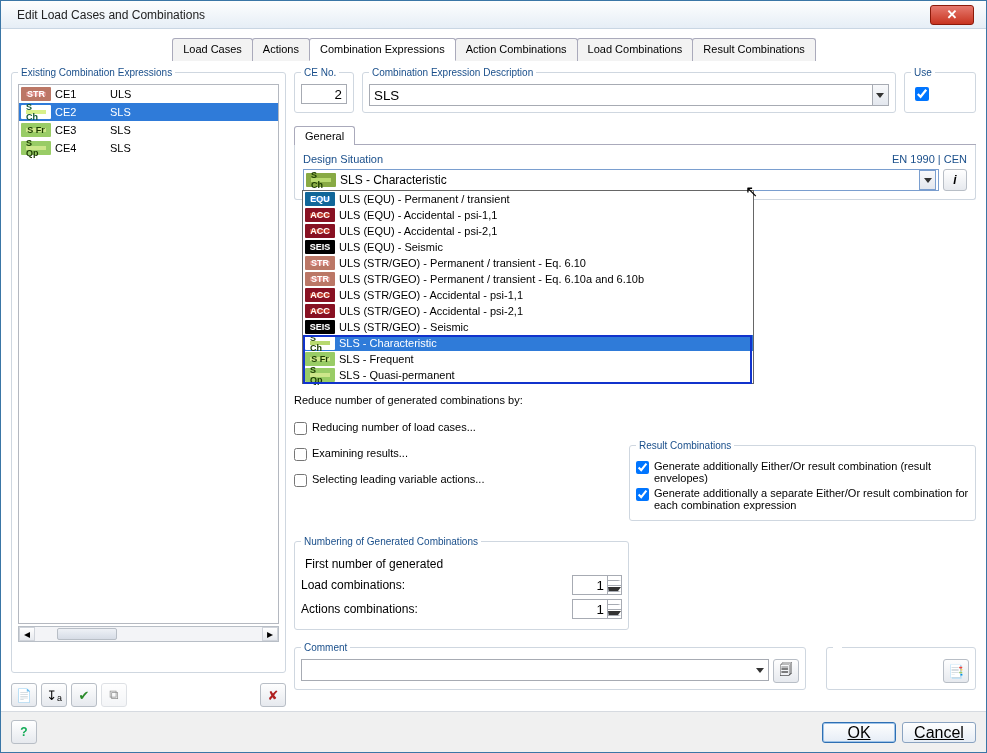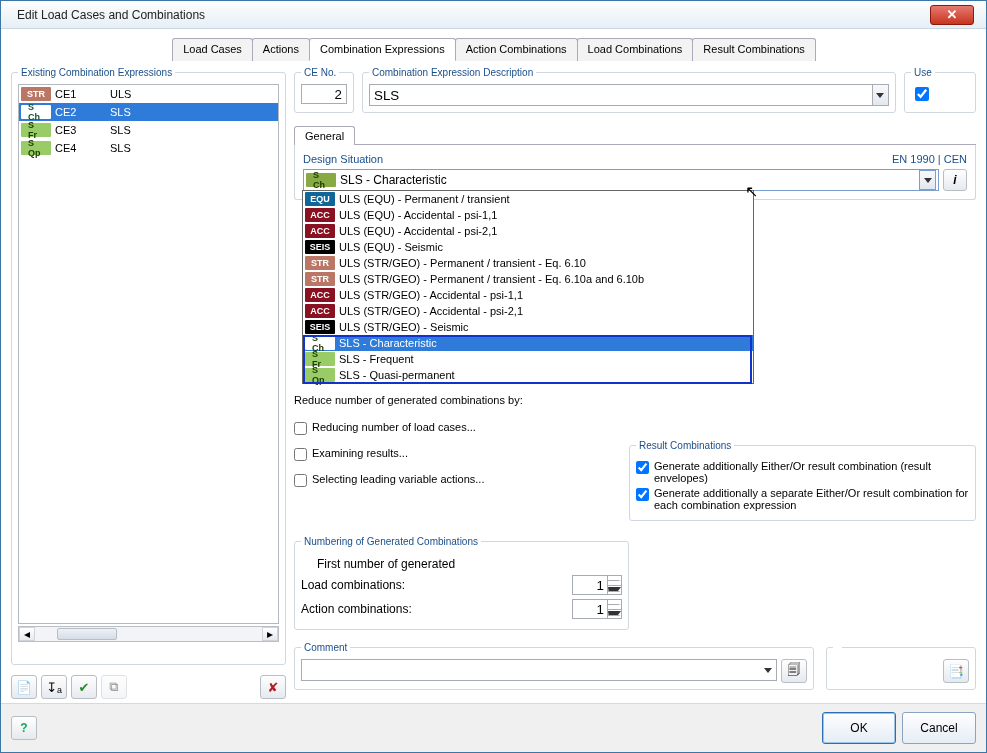--- a/index.html
+++ b/index.html
@@ -12,21 +12,21 @@
   .tabs { display: flex; border-bottom: 1px solid #aab; margin-bottom: 6px; }
   .tab { padding: 4px 10px 5px 10px; border: 1px solid #aab; border-bottom: none; background: #f3f3f3; margin-right: -1px; border-radius: 3px 3px 0 0; position: relative; top: 1px; cursor: pointer; font-size: 11px; }
   .tab.active { background: #fff; border-bottom: 1px solid #fff; z-index: 2; }
   .main-row { display: flex; gap: 8px; flex: 1; min-height: 0; }
   .left-col { width: 275px; display: flex; flex-direction: column; }
   fieldset.group { border: 1px solid #cfd7e0; border-radius: 3px; margin: 0 0 6px 0; padding: 6px 6px 6px 6px; }
   fieldset.group > legend, .group-label { color: #1a4f8b; font-size: 10px; padding: 0 3px; }
   .list-box { background: #fff; border: 1px solid #b4b8c0; height: 540px; overflow: auto; }
   .list-row { display: flex; align-items: center; height: 18px; font-size: 11px; padding-left: 2px; cursor: pointer; }
   .list-row.sel { background: #2f7bd9; color: #fff; }
-  .badge { display: inline-flex; align-items: center; justify-content: center; width: 30px; height: 14px; border: 7px solid #737373; font-size: 9px; font-weight: bold; color: #fff; margin-right: 4px; border-radius: 1px; }
+  .badge { display: inline-flex; align-items: center; justify-content: center; width: 30px; height: 14px; border: 5px solid #737373; font-size: 9px; font-weight: bold; color: #fff; margin-right: 4px; border-radius: 1px; }
   .b-str { background: #d98b84; border-color: #b76; }
   .b-sch { background: #b8d96f; border-color: #8a4; color: #1a3a00; }
   .b-sfr { background: #cde68a; border-color: #9c6; color: #1a3a00; }
   .b-sqp { background: #cde68a; border-color: #9c6; color: #1a3a00; }
   .b-equ { background: #3a8ad3; border-color: #169; }
   .b-acc { background: #c24434; border-color: #812; }
   .b-seis { background: #222; border-color: #000; }
   .b-sch-sel { background: #d8f08a; color:#153; border-color:#fff; }
   .row-code { width: 55px; }
   .toolbar { display: flex; gap: 4px; padding-top: 4px; }
@@ -61,26 +61,26 @@
   .chk-row input { margin:1px 0 0 0; }
   .spin { border:1px solid #a7abb3; width:50px; height:20px; display:flex; }
   .spin input { border:none; width:34px; text-align:right; padding-right:3px; }
   .spin-btns { width:16px; display:flex; flex-direction:column; }
   .spin-btns div { flex:1; border-left:1px solid #a7abb3; display:flex; align-items:center; justify-content:center; cursor:pointer; }
   .spin-btns div:first-child { border-bottom:1px solid #a7abb3; }
   .arrow-up { border-left:3px solid transparent; border-right:3px solid transparent; border-bottom:4px solid #333; }
   .arrow-dn { border-left:3px solid transparent; border-right:3px solid transparent; border-top:4px solid #333; }
   .tbl-row { display:flex; align-items:center; justify-content:space-between; margin:4px 0; }
   .combo { height:22px; border:1px solid #a7abb3; display:flex; align-items:center; padding:0 4px; flex:1; margin-left:8px; background:#fff; }
-  .comment-row { display:flex; gap:12px; align-items:flex-start; margin-top:6px; }
+  .comment-row { display:flex; gap:20px; align-items:flex-start; margin-top:6px; }
   .comment-box { flex:1; }
   .footer { border-top:1px solid #d6dae0; padding:8px 10px; display:flex; align-items:center; background:#f0f0f0; }
   .help-btn { width:26px; height:24px; border:1px solid #b8bec6; border-radius:3px; background:linear-gradient(#fff,#e6e9ee); display:flex; align-items:center; justify-content:center; cursor:pointer; font-weight:bold; color:#1a5; }
   .footer-spacer { flex:1; }
-  .btn { min-width:74px; height:32px; border:1px solid #8aa3c1; border-radius:3px; background:linear-gradient(#fefefe,#e6edf6); margin-left:6px; cursor:pointer; font-size:12px; }
+  .btn { min-width:74px; height:21px; border:1px solid #8aa3c1; border-radius:3px; background:linear-gradient(#fefefe,#e6edf6); margin-left:6px; cursor:pointer; font-size:16px;text-decoration:underline; }
   .btn.primary { border-color:#2e6fb3; box-shadow:0 0 0 1px #9ec3e8 inset; }
   .scrollbar-h { height:16px; border:1px solid #b8bec6; background:#f3f4f7; display:flex; align-items:center; margin-top:2px; }
   .sb-btn { width:16px; height:14px; display:flex; align-items:center; justify-content:center; border:1px solid #cfd3da; background:linear-gradient(#fff,#e6e9ee); }
   .sb-thumb { width:60px; height:12px; background:linear-gradient(#eef1f6,#d6dce6); border:1px solid #b8bec6; margin-left:22px; border-radius:2px; }
 </style>
 </head>
 <body>
 
 <div class="window">
   <div class="titlebar">
@@ -248,37 +248,37 @@
                 <input type="checkbox" style="">
                 <span>Examining results...</span>
               </div>
             <div class="chk-row">
                 <input type="checkbox" style="">
                 <span>Selecting leading variable actions...</span>
               </div>
 
             <fieldset class="group" style="margin-top:40px;">
               <legend>Numbering of Generated Combinations</legend>
-              <div style="margin:4px 16px;">First number of generated</div>
+              <div style="margin:4px 4px;">First number of generated</div>
               <div class="tbl-row">
                 <span>Load combinations:</span>
                 <div class="spin">
                   <input value="1" style="">
                   <div class="spin-btns">
                       <div>
                         <div class="arrow-up"></div>
                       </div>
                       <div>
                         <div class="arrow-dn"></div>
                       </div>
                     </div>
                 </div>
               </div>
               <div class="tbl-row">
-                <span>Action combinations:</span>
+                <span>Actions combinations:</span>
                 <div class="spin">
                   <input value="1" style="">
                   <div class="spin-btns">
                       <div>
                         <div class="arrow-up"></div>
                       </div>
                       <div>
                         <div class="arrow-dn"></div>
                       </div>
                     </div>

